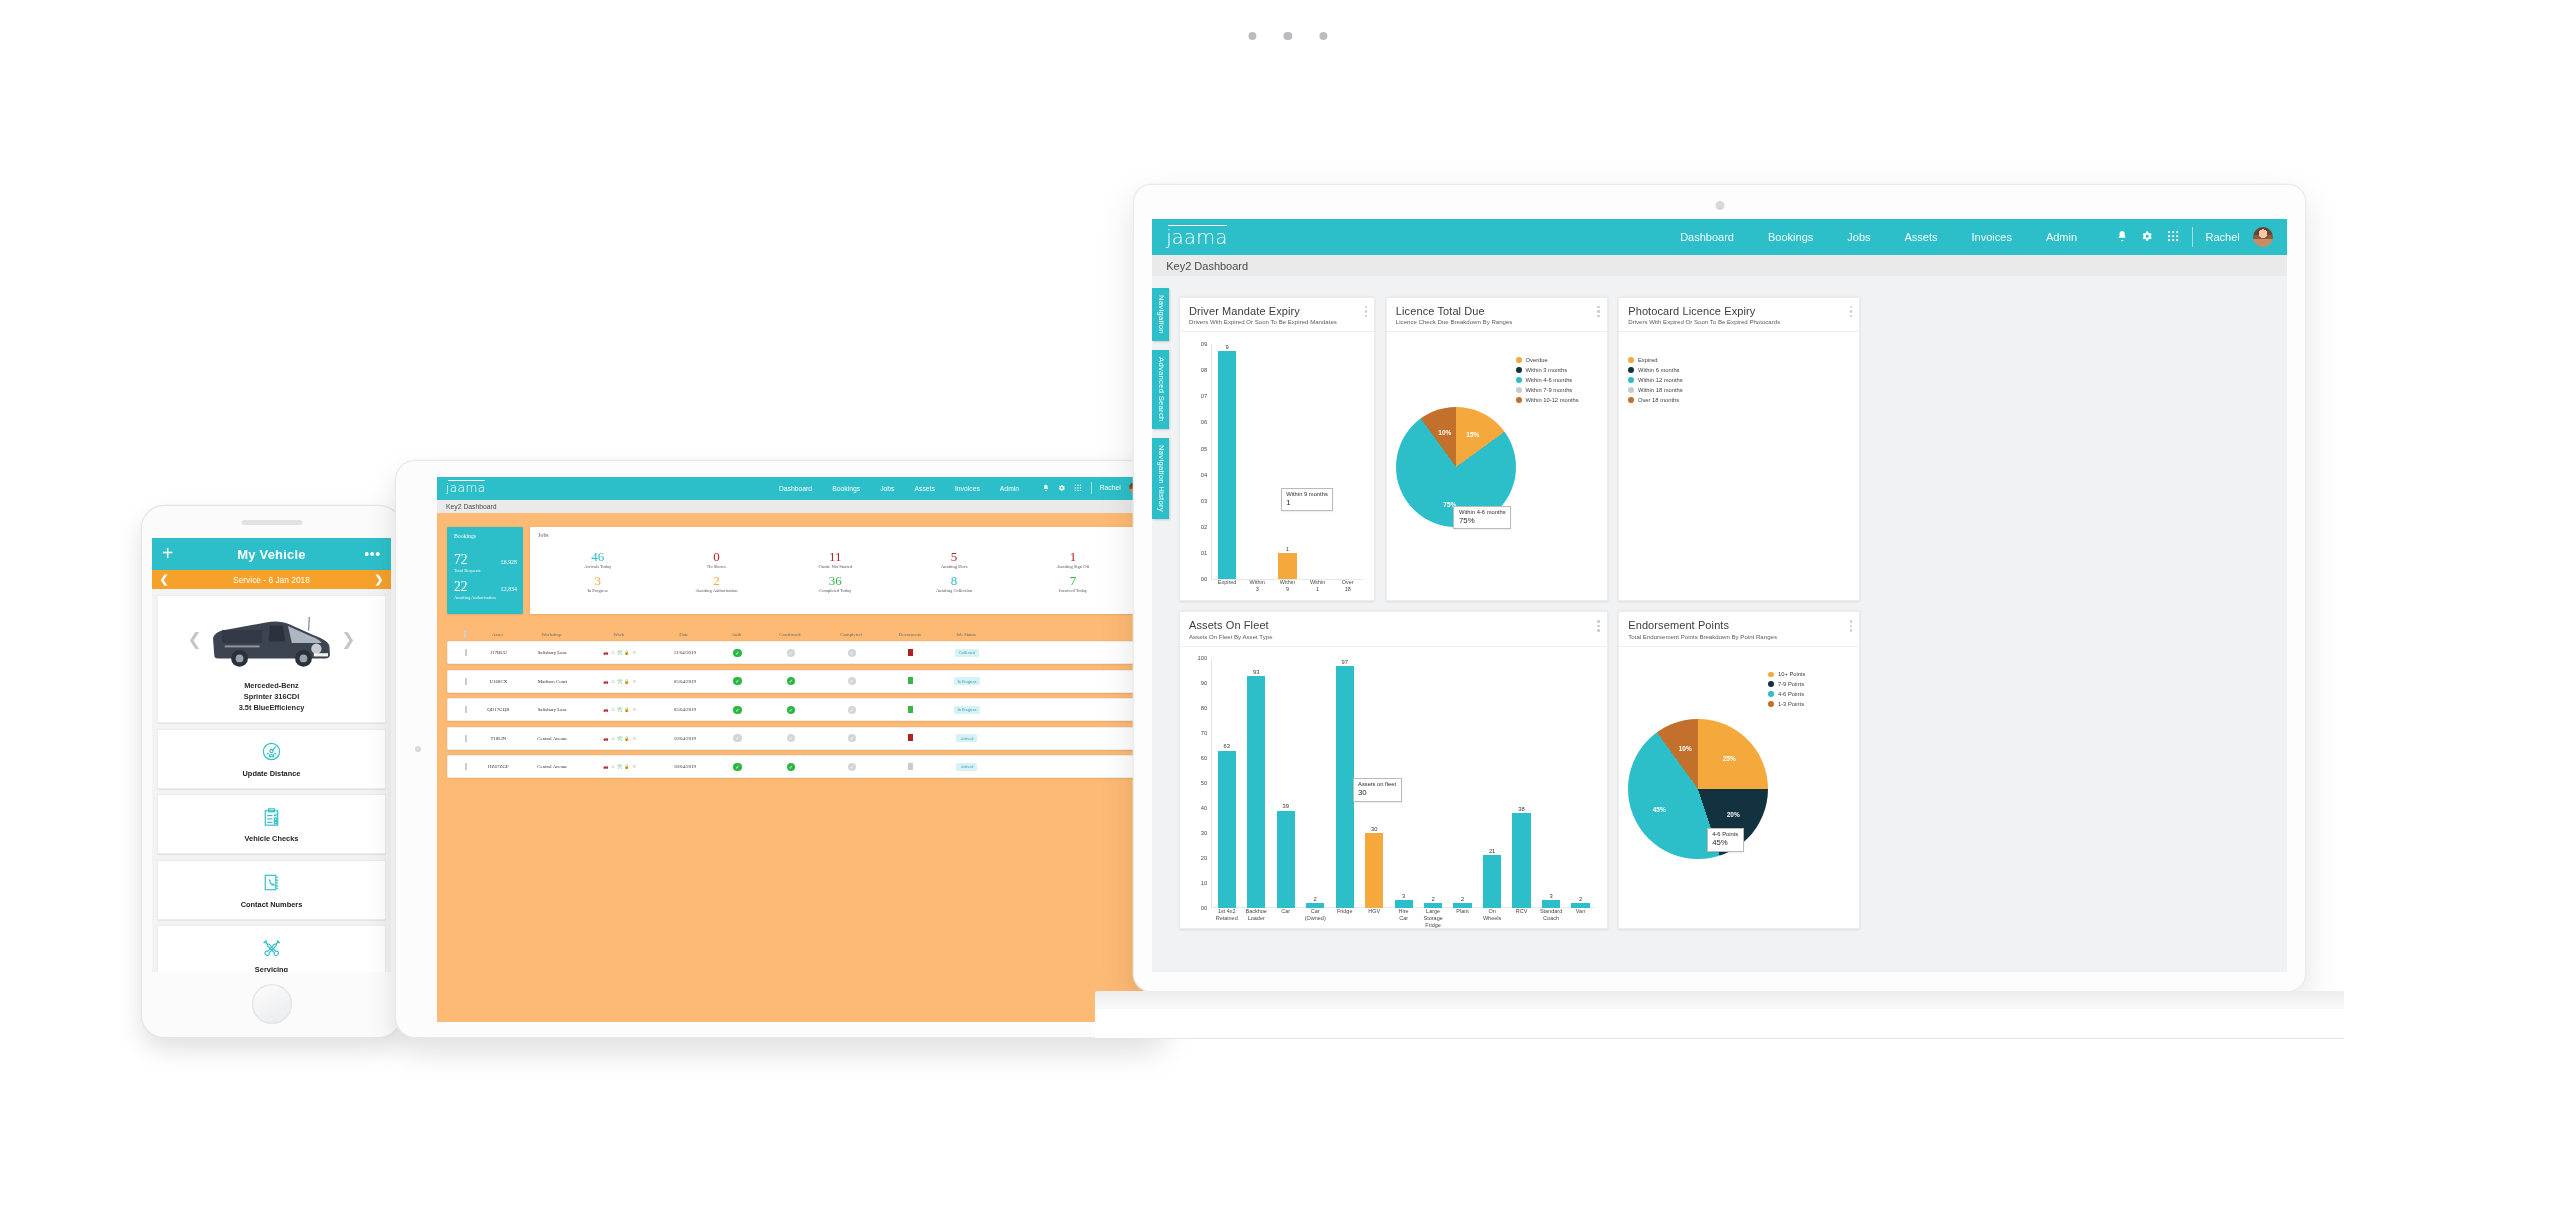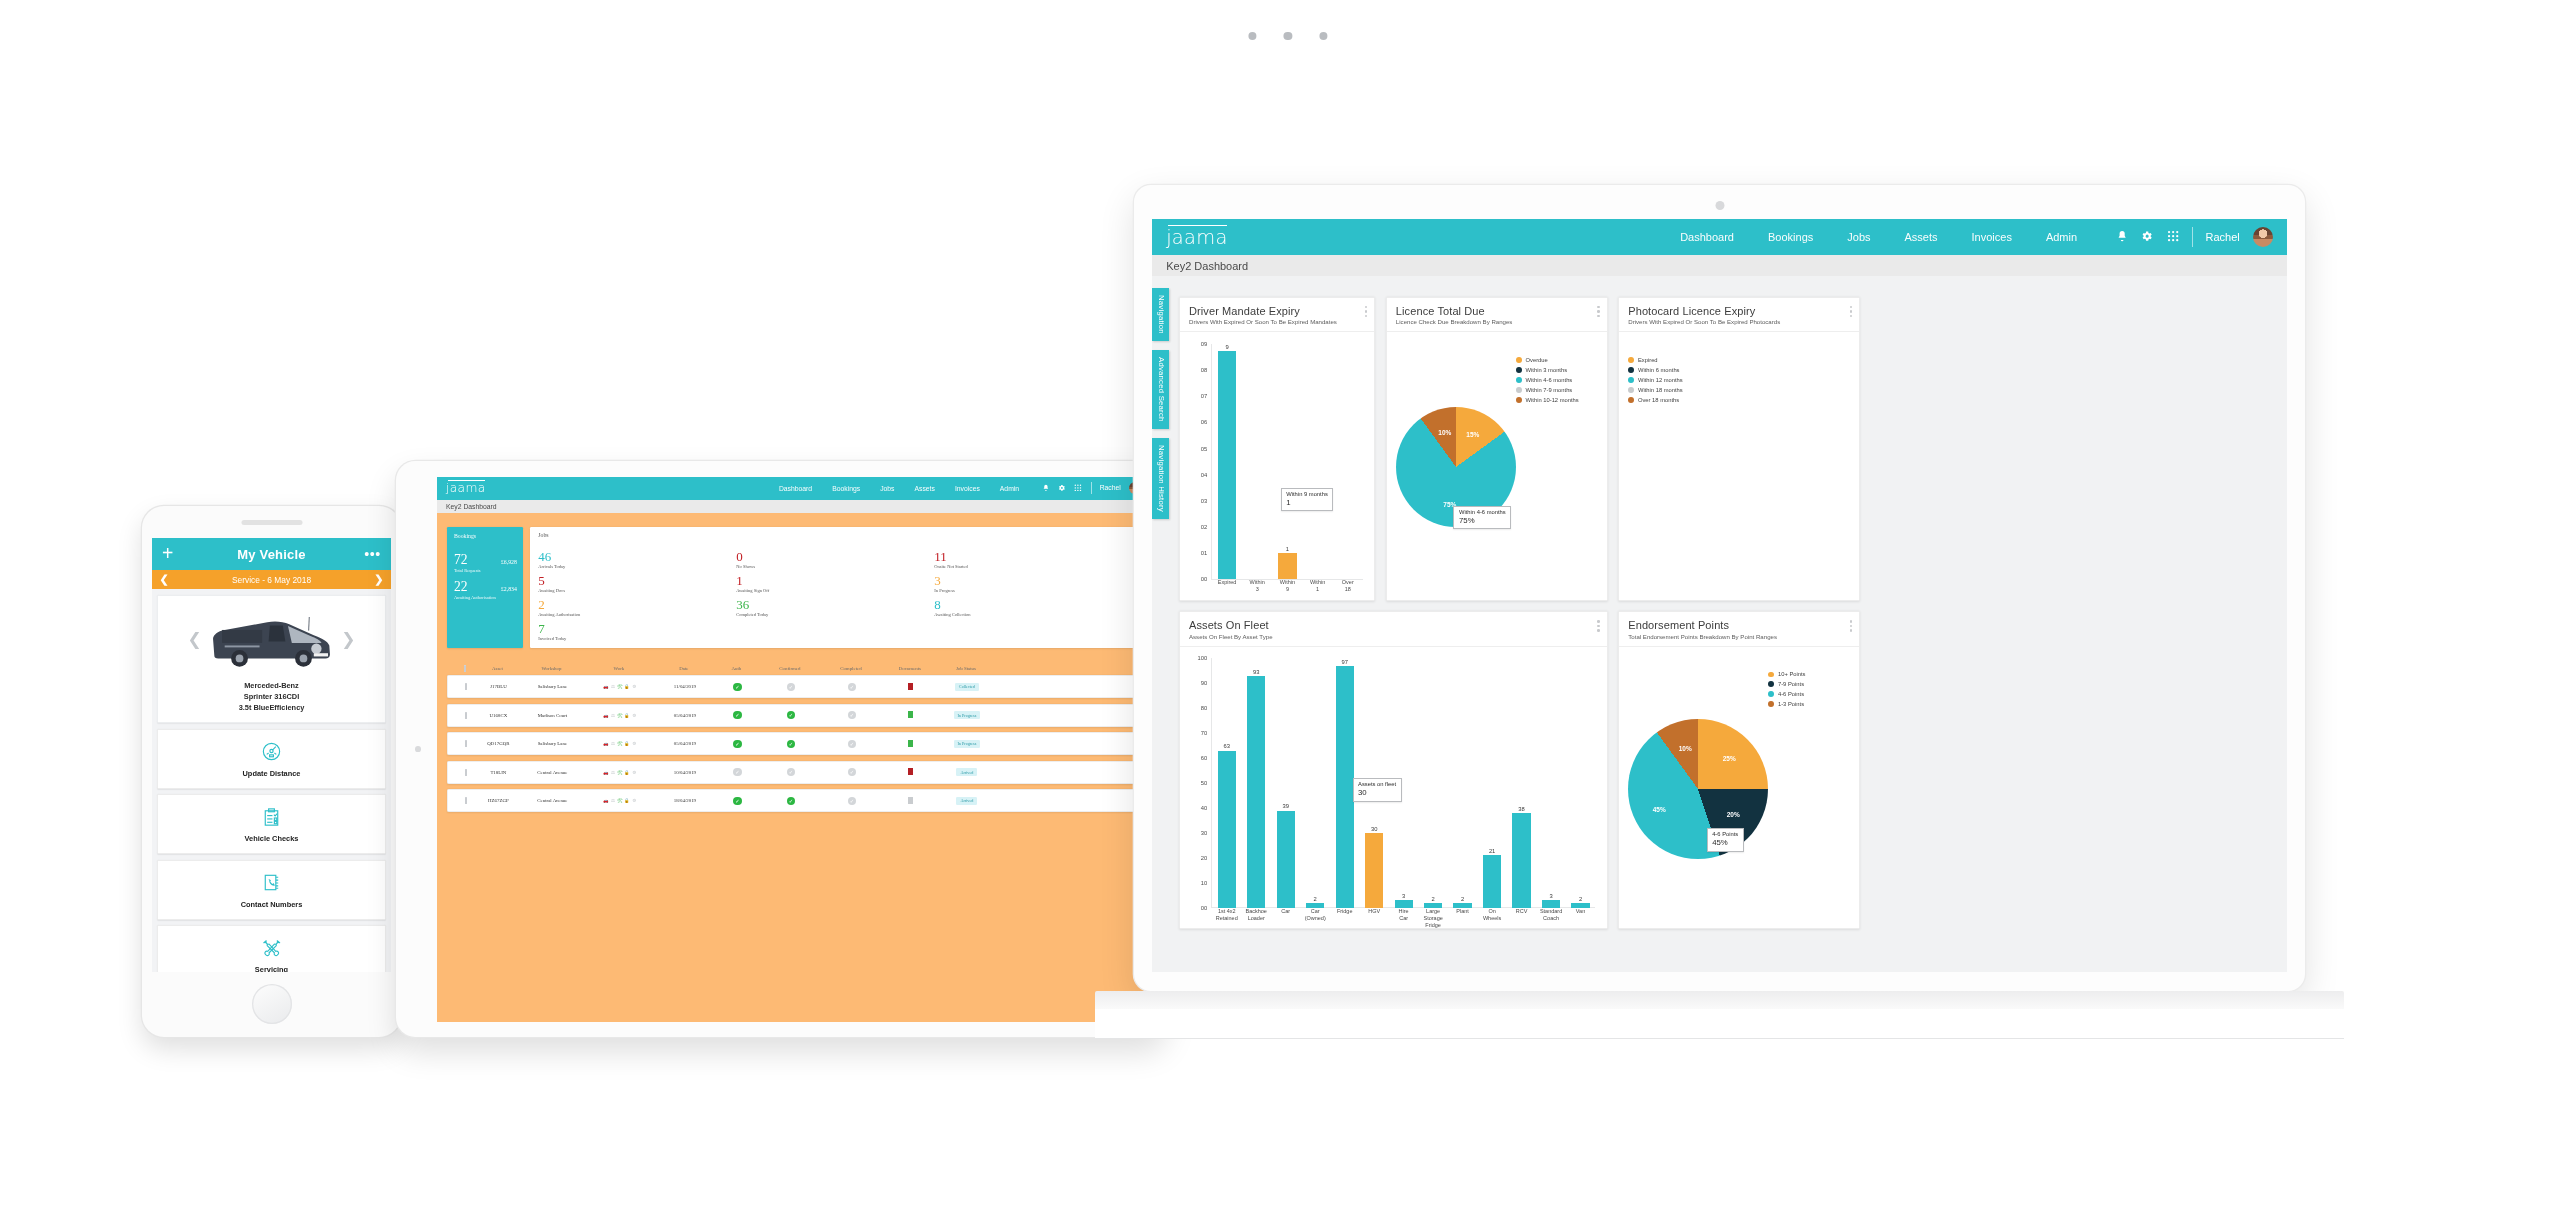--- a/index.html
+++ b/index.html
@@ -77,21 +77,21 @@
   .tb-bookings { width:76px; background:#2dbfc9; color:#fff; padding:6.5px 6.5px 7.8px;
      border-radius:1.3px; box-shadow:0 0.6px 1.9px rgba(0,0,0,.10); }
   .tb-bookings h4 { font-size:5.8px; font-weight:normal; opacity:.95; margin-bottom:14.2px;}
   .bk-line { display:flex; align-items:baseline; justify-content:space-between; }
   .bk-num { font-size:13.6px; font-weight:300; line-height:1; }
   .bk-amt { font-size:5.8px; }
   .bk-lbl { font-size:4.5px; opacity:.92; margin:1.3px 0 6.5px; }
   .tb-jobs { flex:1; background:#fff; border-radius:1.3px; padding:5.8px 7.8px 7.1px;
      box-shadow:0 0.6px 1.9px rgba(0,0,0,.09); }
   .tb-jobs h4 { font-size:5.8px; font-weight:normal; color:#555; margin-bottom:11.7px; }
-  .jobs-grid { display:grid; grid-template-columns:repeat(3,1fr); row-gap:4.5px; }
+  .jobs-grid { display:grid; grid-template-columns:repeat(5,1fr); row-gap:4.5px;text-align:center; }
   .job-num { font-size:13px; font-weight:300; line-height:1; }
   .job-lbl { font-size:4.5px; color:#555; margin-top:1.3px; }
   .tb-table { margin-top:18px; }
   .tb-thead, .tb-trow { display:grid;
      grid-template-columns:22px 43px 65px 70px 60px 45px 62px 60px 58px 54px; align-items:center; }
   .tb-thead { padding:0 6.5px 4.5px; }
   .tb-thead div { font-size:4.9px; color:#6b6b6b; text-align:center; }
   .tb-trow { background:#fff; border:0.6px solid #eee; border-radius:1.3px;
      box-shadow:0 0.6px 1.9px rgba(0,0,0,.08); height:22.7px; margin-bottom:5.8px; padding:0 6.5px; }
   .tb-trow div { font-size:4.9px; color:#333; text-align:center; }
@@ -180,21 +180,21 @@
     <div class="phone-screen">
 
       <div class="ph-topbar">
         <div class="ph-plus">+</div>
         <div class="ph-title">My Vehicle</div>
         <div class="ph-dots">•••</div>
       </div>
 
       <div class="ph-sub">
         <div class="arw">❮</div>
-        <div class="txt">Service - 6 May 2018</div>
+        <div class="txt">Service - 6 Jan 2018</div>
         <div class="arw" style="text-align:right">❯</div>
       </div>
 
       <div class="ph-card">
         <div class="ph-vehwrap">
           <div class="ph-chev">❮</div>
           <div class="ph-van">
             <svg viewBox="0 0 205 96" width="133" height="62" aria-hidden="true">
               <path d="M14 74 L12 48 C12 44 16 38 26 35 L96 22 C108 20 120 21 130 25 L168 42 C182 47 190 52 192 58 L193 72 C193 76 190 78 186 78 L20 78 C16 78 14 77 14 74 Z" fill="#3c4451"></path>
               <path d="M128 28 L162 43 C172 47 178 50 180 54 L134 54 L128 28 Z" fill="#aeb6c0"></path>

